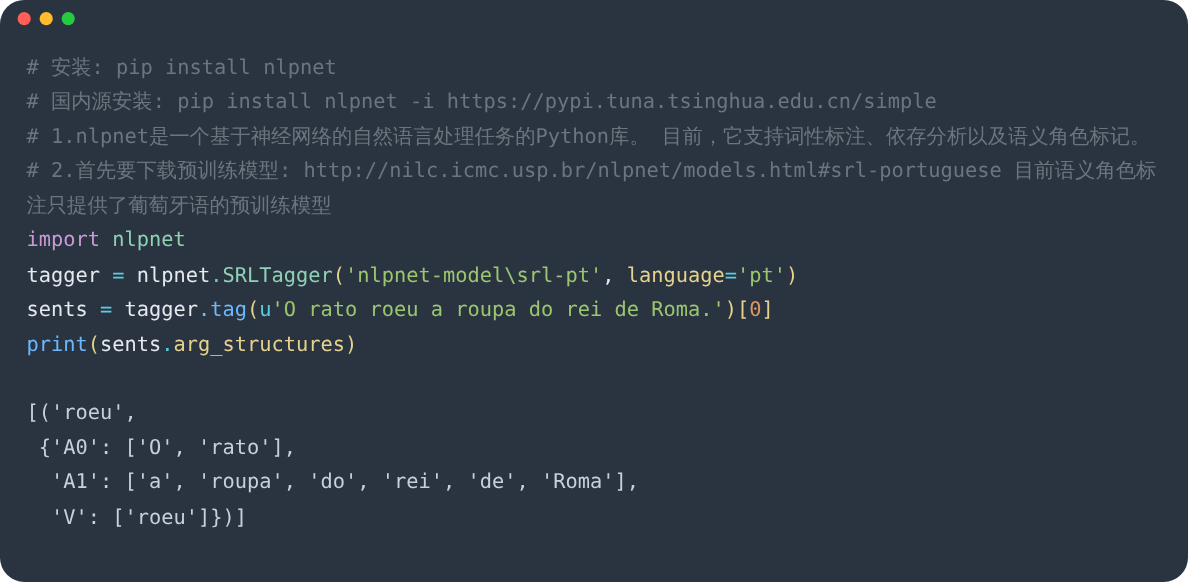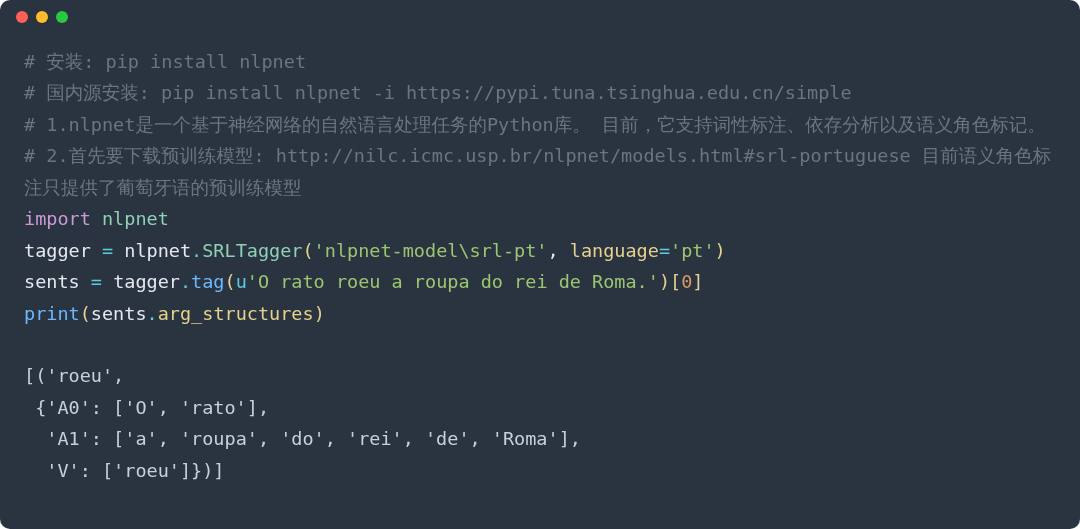--- a/index.html
+++ b/index.html
@@ -5,21 +5,21 @@
   html, body {
     margin: 0;
     padding: 0;
     background: #fff;
   }
   .window {
     width: 1080px;
     height: 529px;
     box-sizing: border-box;
     background: #2a3441;
-    border-radius: 10px;
+    border-radius: 22px;
     overflow: hidden;
     font-family: "Menlo", "Consolas", "DejaVu Sans Mono", monospace;
     color: #c8d0d8;
     position: relative;
   }
   .titlebar {
     height: 34px;
     display: flex;
     align-items: center;
     padding-left: 16px;

